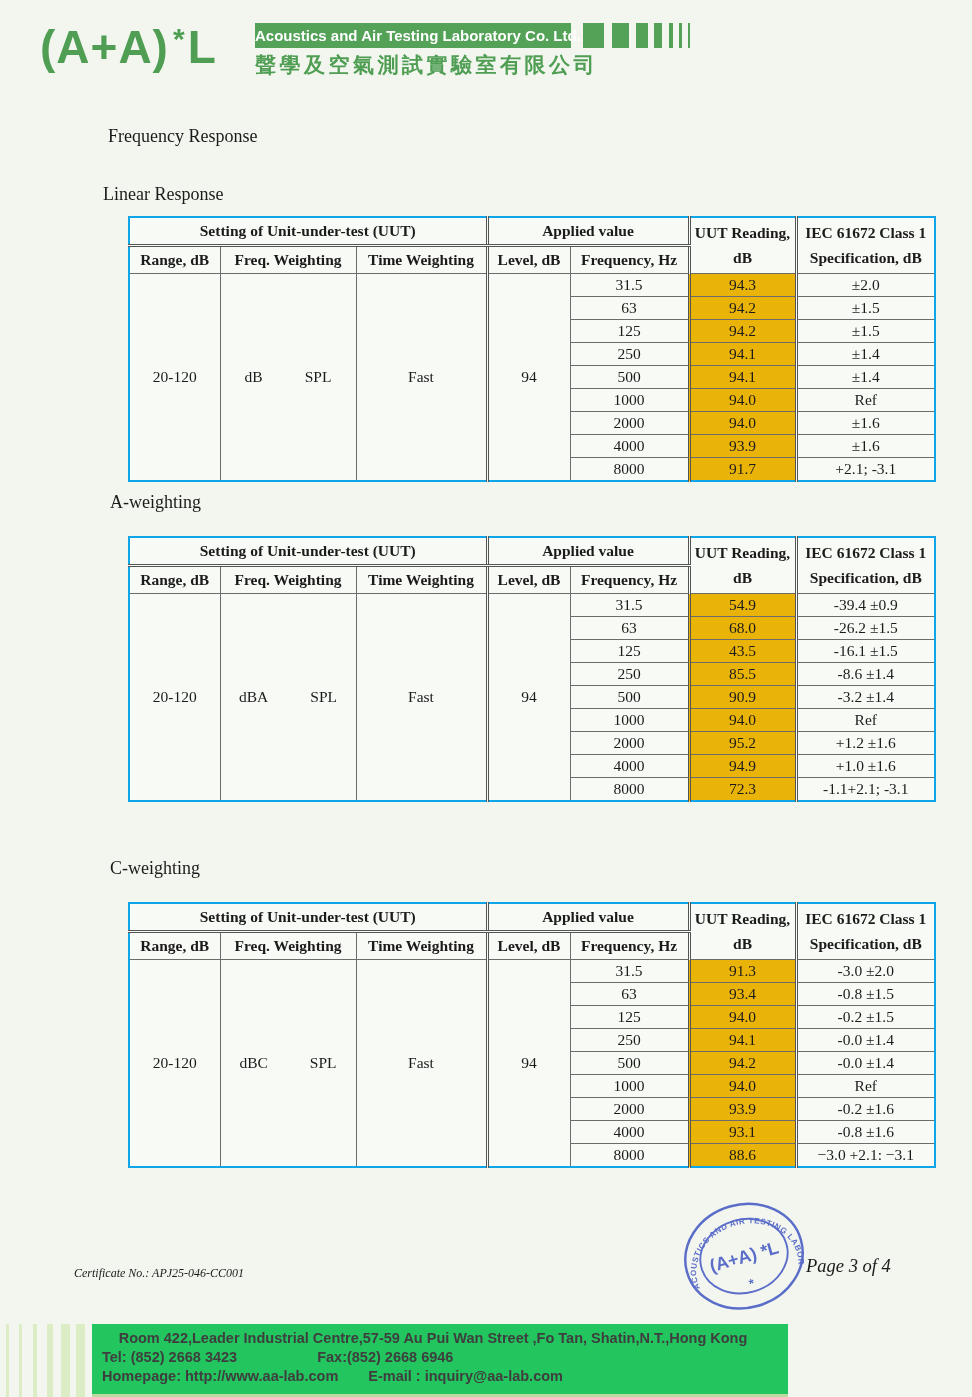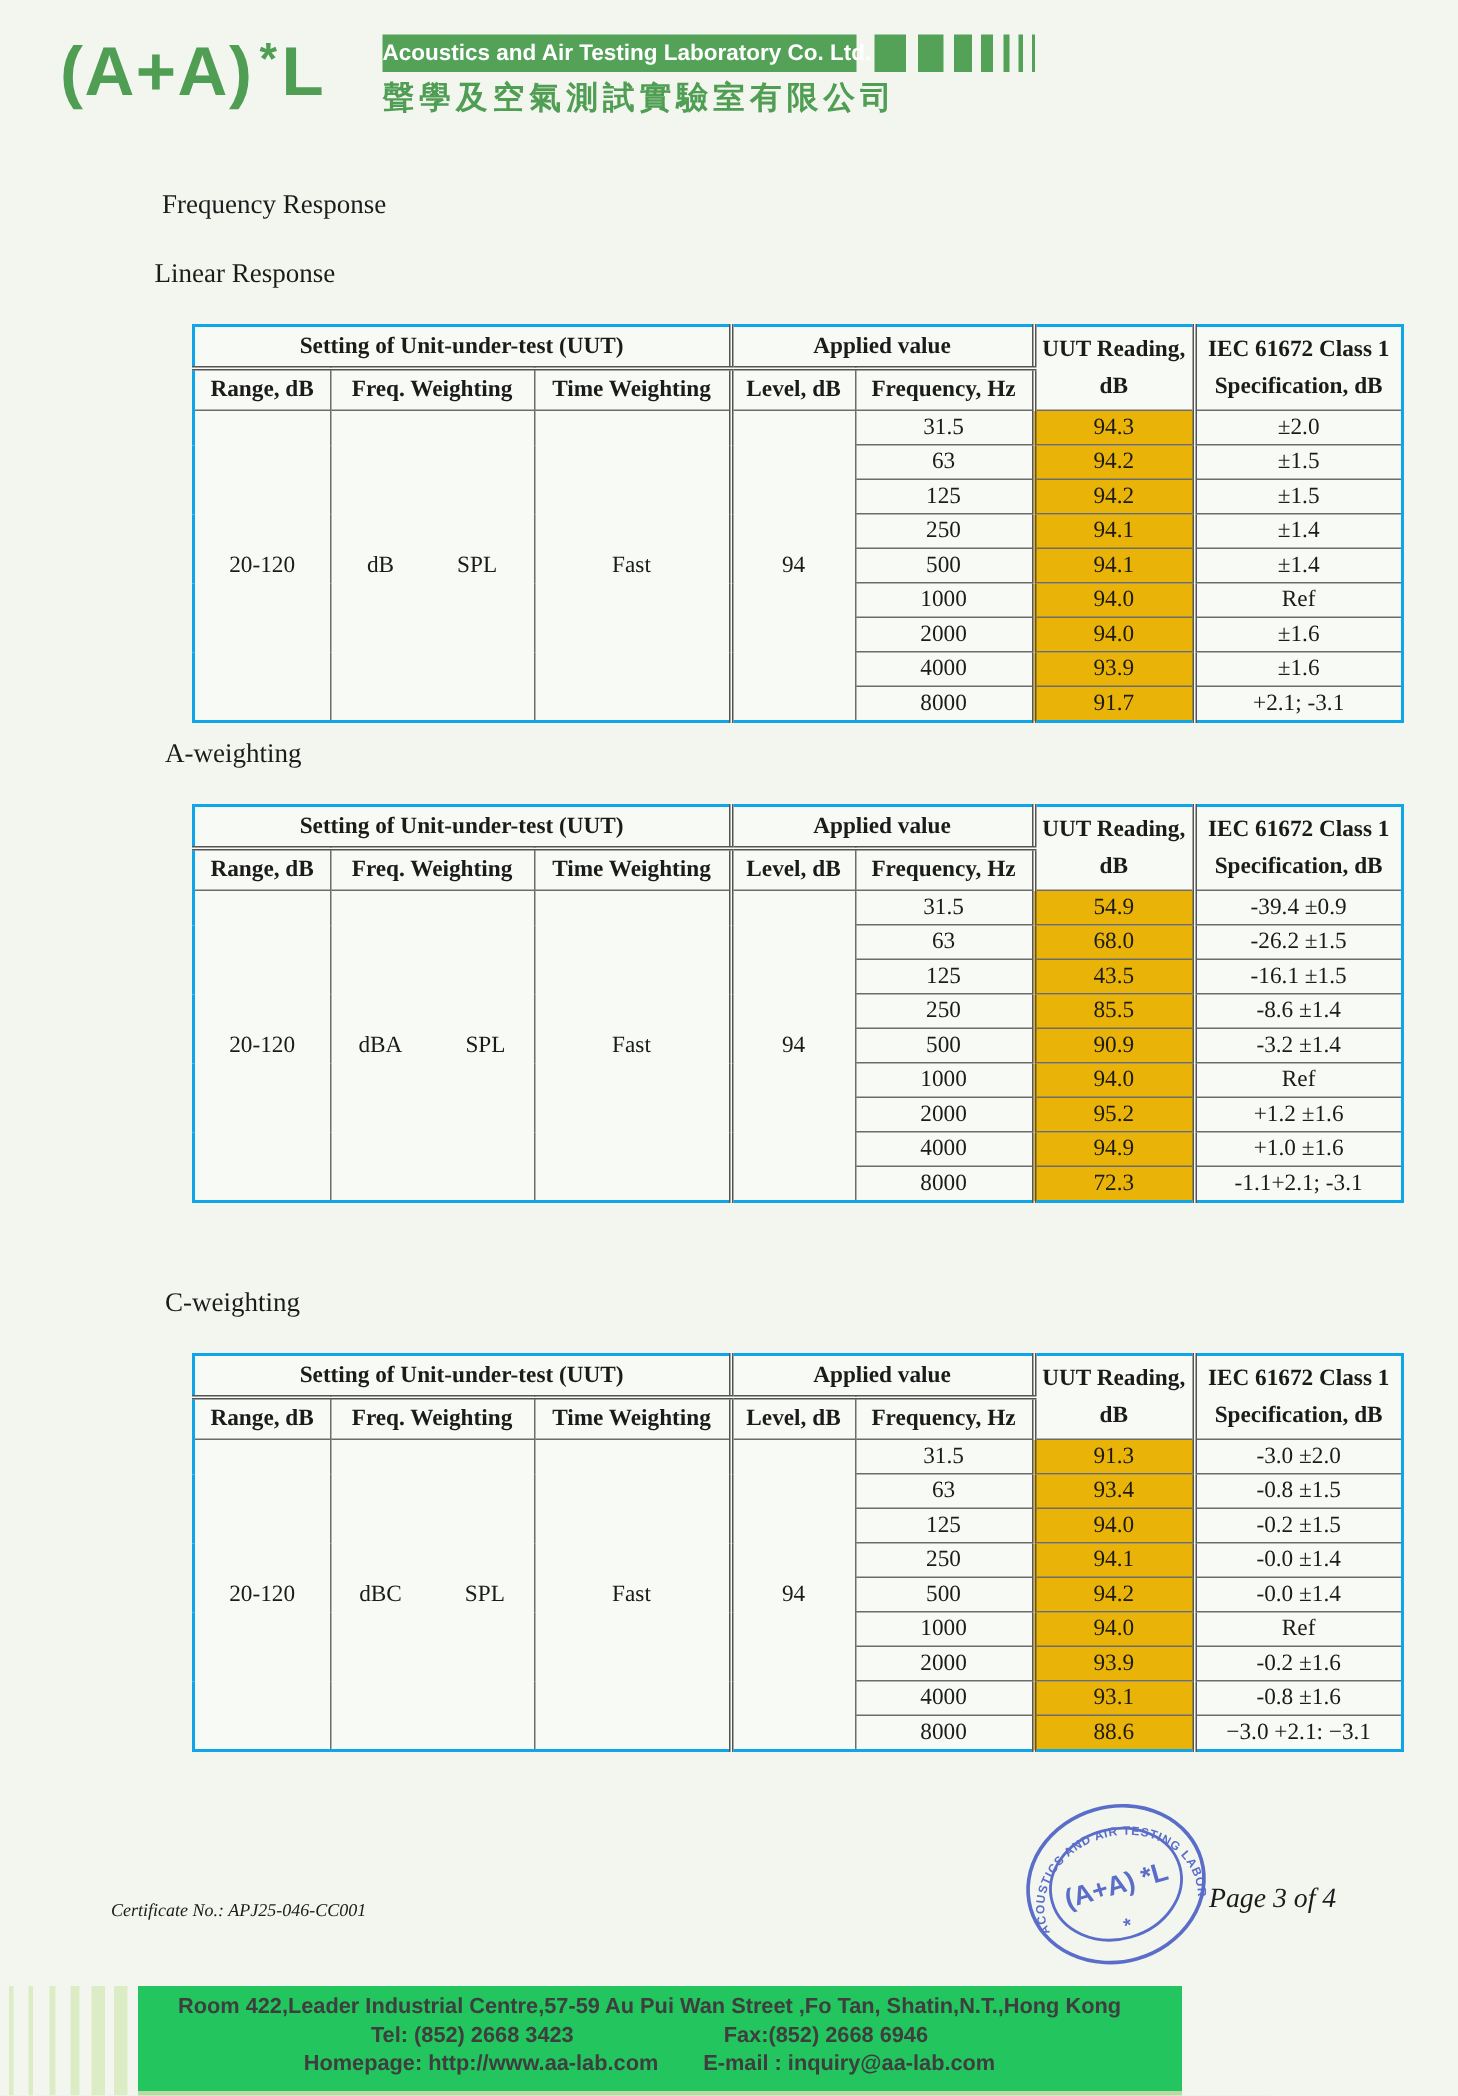--- a/index.html
+++ b/index.html
@@ -61,23 +61,23 @@
   .footer-stripe { position:absolute; background:#dcedc6; top:1324px; height:73px; }
   .footer-block {
     position:absolute; left:92px; top:1324px; width:696px; height:73px;
     background:#22c55e; border-bottom:3px solid #bcd9a0;
     font-family:"Liberation Sans", sans-serif; font-weight:bold;
     font-size:14.5px; color:#3e3e3e;
     box-sizing:border-box; padding:6px 24px 0 10px;
   }
   .footer-block .l1 { text-align:center; white-space:nowrap; }
   .footer-block .l2, .footer-block .l3 {
-    display:flex; justify-content:center; margin-top:3px; white-space:nowrap;
-  }
-  .footer-block .l2 .gap { margin-left:100px; }
+    display:flex; justify-content:flex-start; margin-top:3px; white-space:nowrap;
+  }
+  .footer-block .l2 .gap { margin-left:80px; }
   .footer-block .l3 .gap { margin-left:30px; }
 </style>
 </head>
 <body>
 
 <div id="page">
 
   <div class="logo">
     <span class="paren">(A+A)</span><span class="star">*</span><span class="ell">L</span>
   </div>
@@ -87,21 +87,21 @@
     <span style="left:0;   width:21px;"></span>
     <span style="left:29px; width:17px;"></span>
     <span style="left:53px; width:12px;"></span>
     <span style="left:71px; width:8px;"></span>
     <span style="left:86px; width:4px;"></span>
     <span style="left:96px; width:3px;"></span>
     <span style="left:105px; width:2px;"></span>
   </div>
 
   <div class="h-title" style="left:108px; top:126px;">Frequency Response</div>
-  <div class="h-title" style="left:103px; top:172px;">Linear Response</div>
+  <div class="h-title" style="left:103px; top:184px;">Linear Response</div>
   <div class="h-title" style="left:110px; top:492px;">A-weighting</div>
   <div class="h-title" style="left:110px; top:858px;">C-weighting</div>
 
   <div class="tablewrap" style="top:216px;">
       <table class="meas">
         <colgroup>
           <col style="width:91px">
           <col style="width:136px">
           <col style="width:131px">
           <col style="width:83px">

